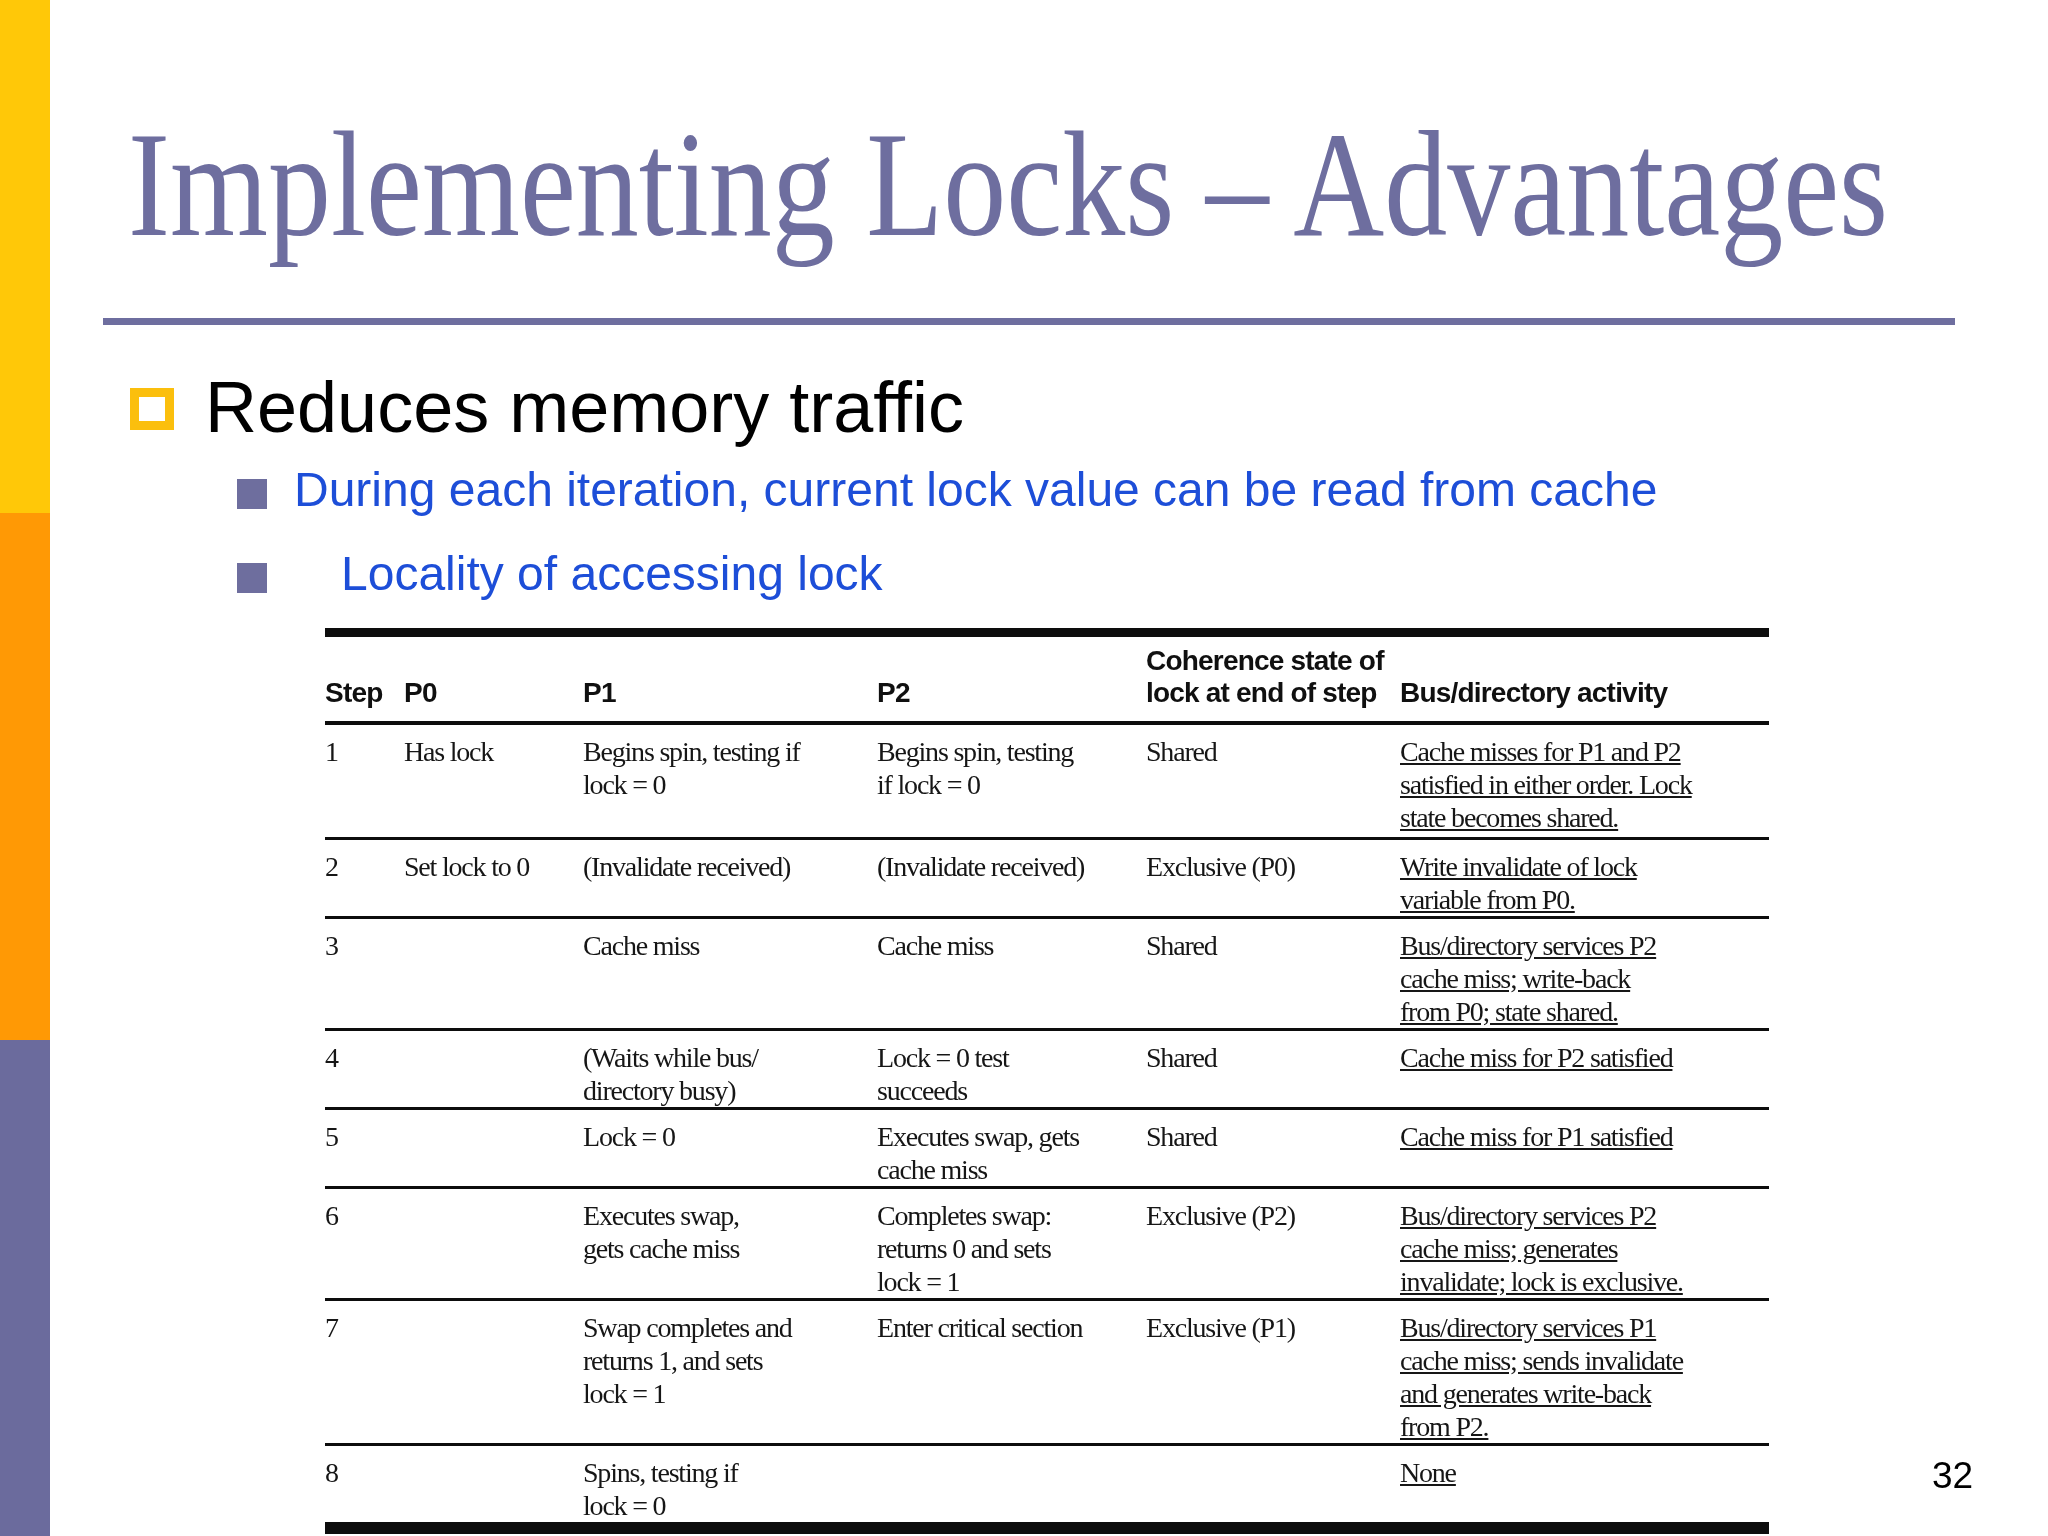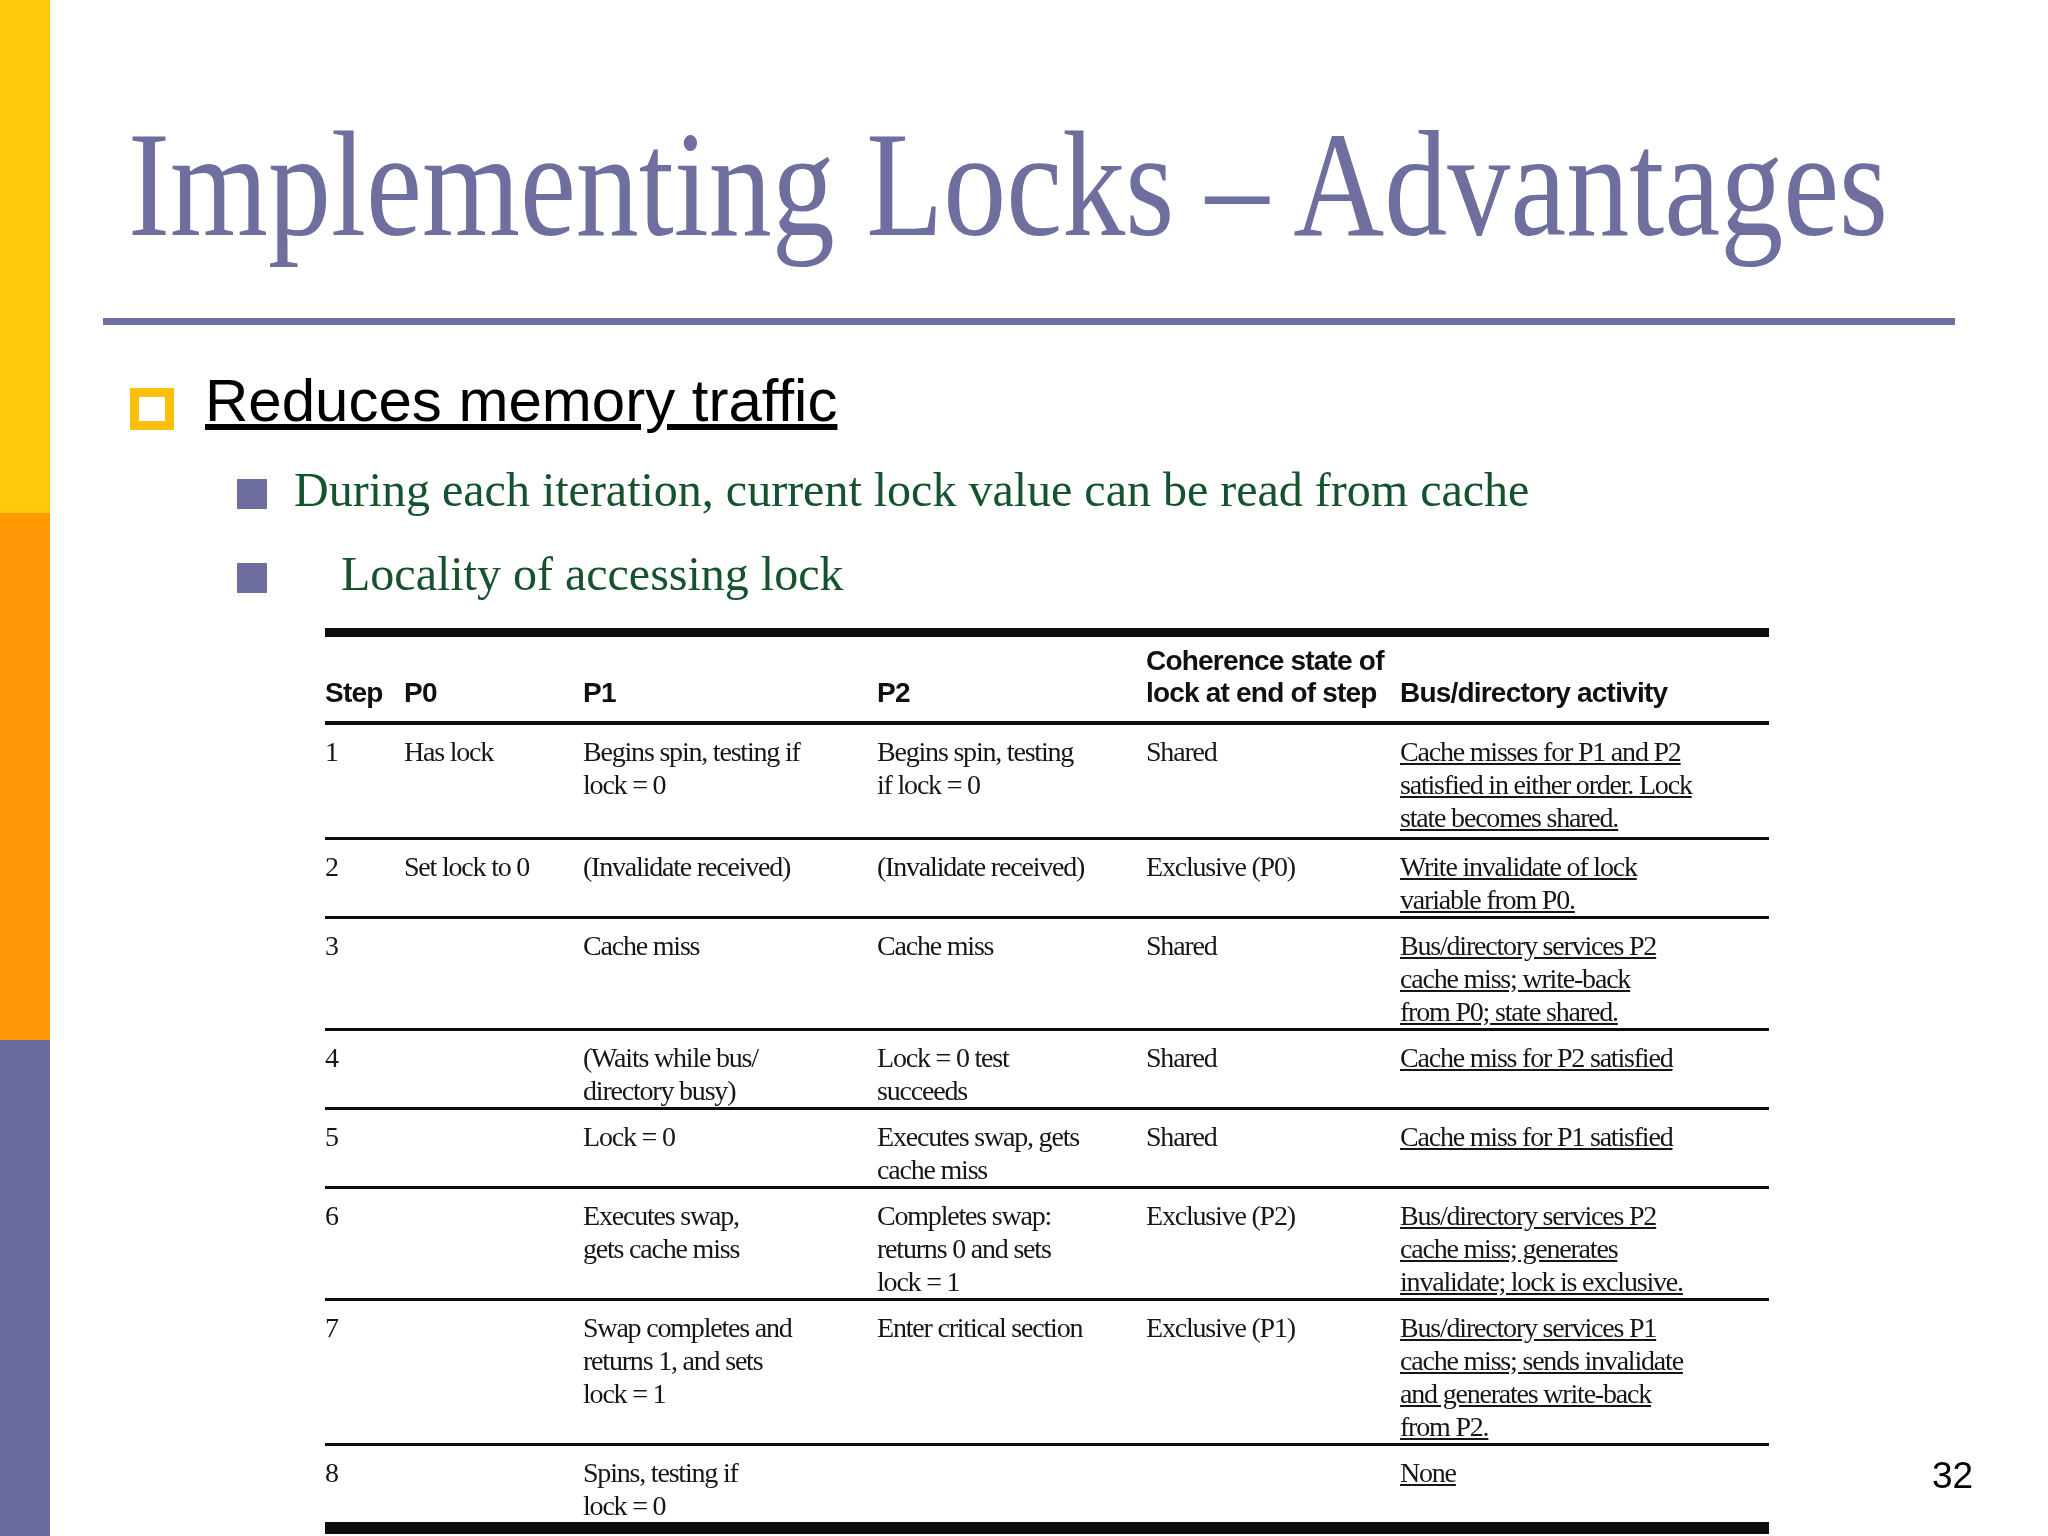--- a/index.html
+++ b/index.html
@@ -23,26 +23,26 @@
   .title-rule{
     position:absolute;left:103px;top:318px;width:1852px;height:7px;
     background:#6E6E9F;
   }
   .b1-square{
     position:absolute;left:130px;top:388px;width:26px;height:24px;
     border:9px solid #FBBF0D;background:#fff;
   }
   .b1-text{
     position:absolute;left:205px;top:368px;
-    font-size:60px;line-height:1.1;color:#000;letter-spacing:0px;text-decoration:underline;
+    font-size:72px;line-height:1.1;color:#000;letter-spacing:0px;
   }
   .b2-square{position:absolute;width:30px;height:30px;background:#6E6E9E;}
   .b2-square.s1{left:237px;top:479px;}
   .b2-square.s2{left:237px;top:563px;}
-  .b2-text{position:absolute;font-size:48px;line-height:1.1;color:#14532d;font-family:Liberation Serif, serif;}
+  .b2-text{position:absolute;font-size:48px;line-height:1.1;color:#1d4ed8;}
   .b2-text.t1{left:294px;top:464px;}
   .b2-text.t2{left:294px;top:548px;margin-left:47px;}
 
   
   .table-wrap{position:absolute;left:325px;top:628px;width:1420px;}
   table.lock{
     border-collapse:collapse;table-layout:fixed;width:1420px;
     border-top:9px solid #0d0d0d;border-bottom:12px solid #0d0d0d;
     font-family:"Liberation Serif",serif;color:#161616;
   }

